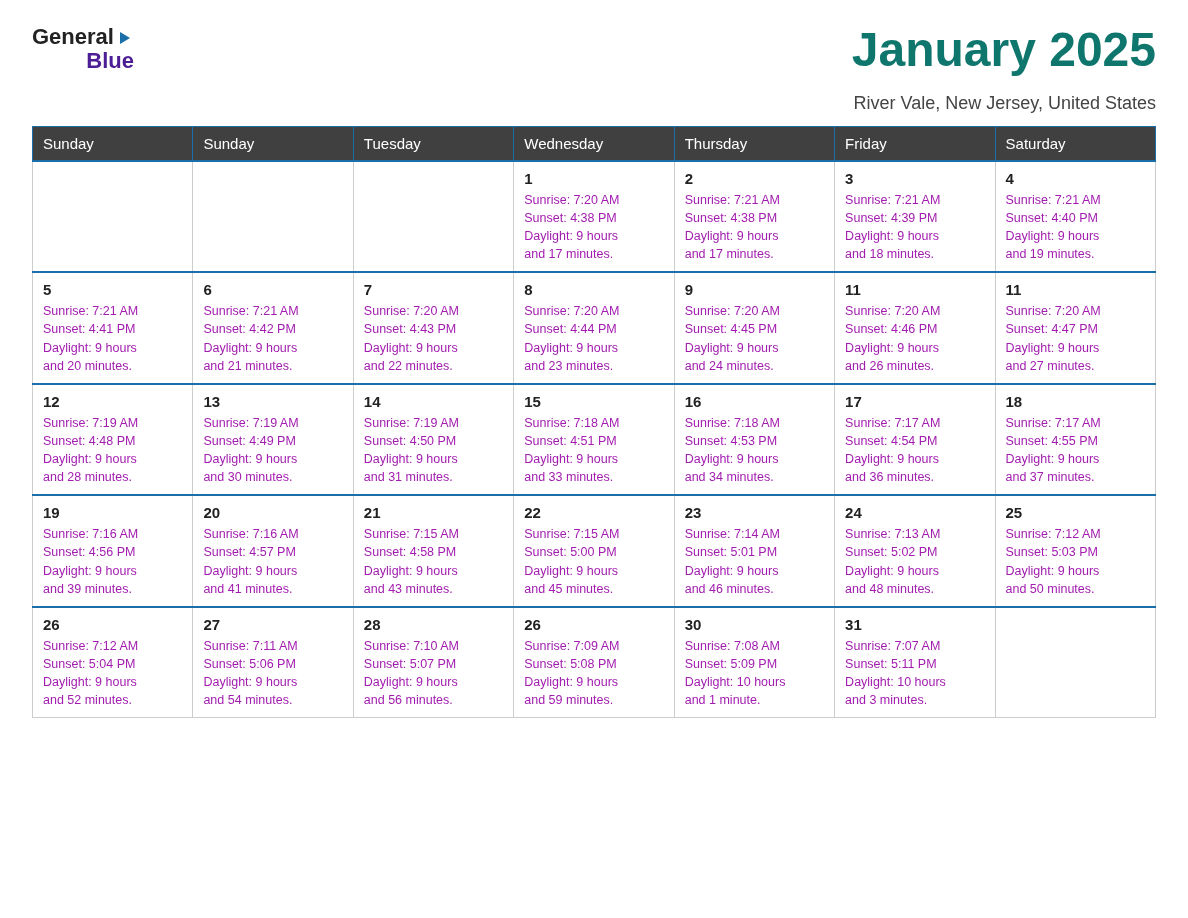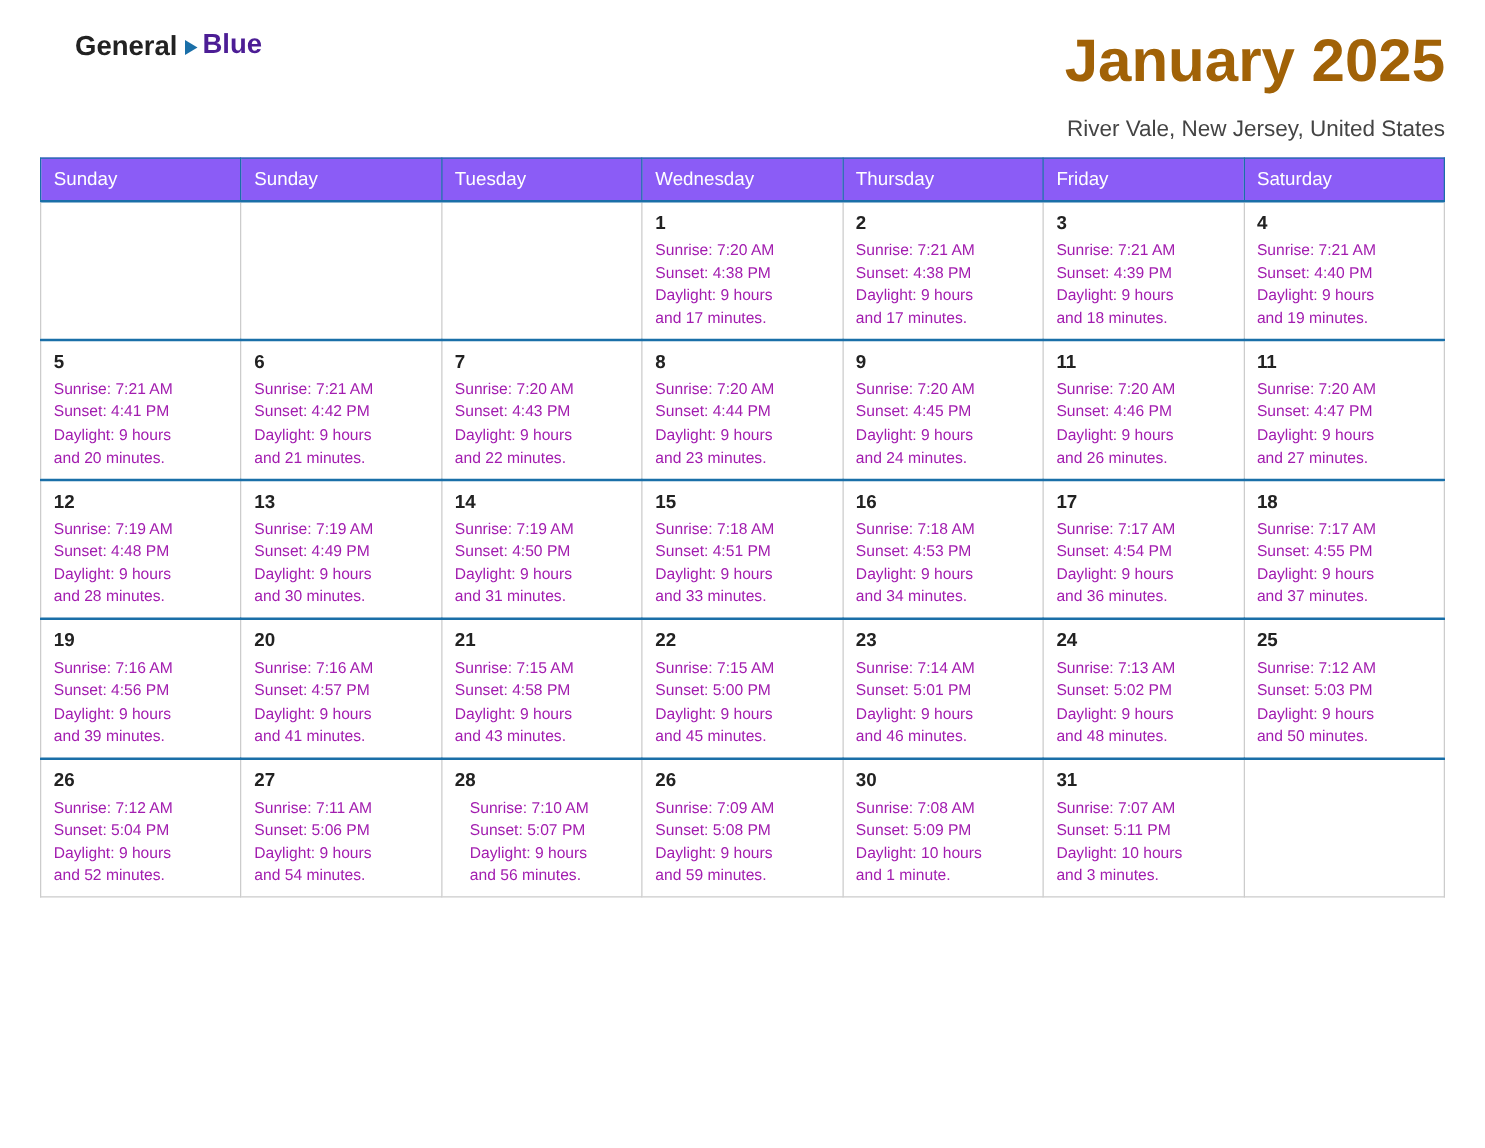--- a/index.html
+++ b/index.html
@@ -10,45 +10,44 @@
       color: #222;
     }
     .header {
       display: flex;
       justify-content: space-between;
       align-items: flex-start;
       margin-bottom: 12px;
     }
     .logo {
       display: flex;
-      flex-direction: row;
-      align-items: flex-start;
-      margin-left: 28px;
+      flex-direction: column;
+      align-items: flex-end;
     }
     .title-block {
       text-align: right;
     }
     .page-title {
       font-size: 48px;
       font-weight: bold;
-      color: #a16207;
+      color: #0f766e;
       line-height: 1.1;
     }
     .subtitle {
       font-size: 18px;
       color: #444;
       margin-top: 16px;
     }
     .calendar {
       width: 100%;
       border-collapse: collapse;
       margin-top: 8px;
     }
     .calendar thead th {
-      background-color: #8b5cf6;
+      background-color: #404040;
       color: #fff;
       font-size: 15px;
       font-weight: normal;
       padding: 8px 10px;
       text-align: left;
       border: 1px solid #1a6fa8;
     }
     .calendar tbody td {
       vertical-align: top;
       border: 1px solid #ccc;
@@ -310,21 +309,21 @@
         </td>
         <td>
           <span class="day-num">27</span>
           <div class="day-info" style="white-space: pre-line;">Sunrise: 7:11 AM
 Sunset: 5:06 PM
 Daylight: 9 hours
 and 54 minutes.</div>
         </td>
         <td>
           <span class="day-num">28</span>
-          <div class="day-info" style="white-space: pre-line; margin-left: 12px;">Sunrise: 7:10 AM
+          <div class="day-info" style="white-space: pre-line;">Sunrise: 7:10 AM
 Sunset: 5:07 PM
 Daylight: 9 hours
 and 56 minutes.</div>
         </td>
         <td>
           <span class="day-num">26</span>
           <div class="day-info" style="white-space: pre-line;">Sunrise: 7:09 AM
 Sunset: 5:08 PM
 Daylight: 9 hours
 and 59 minutes.</div>

